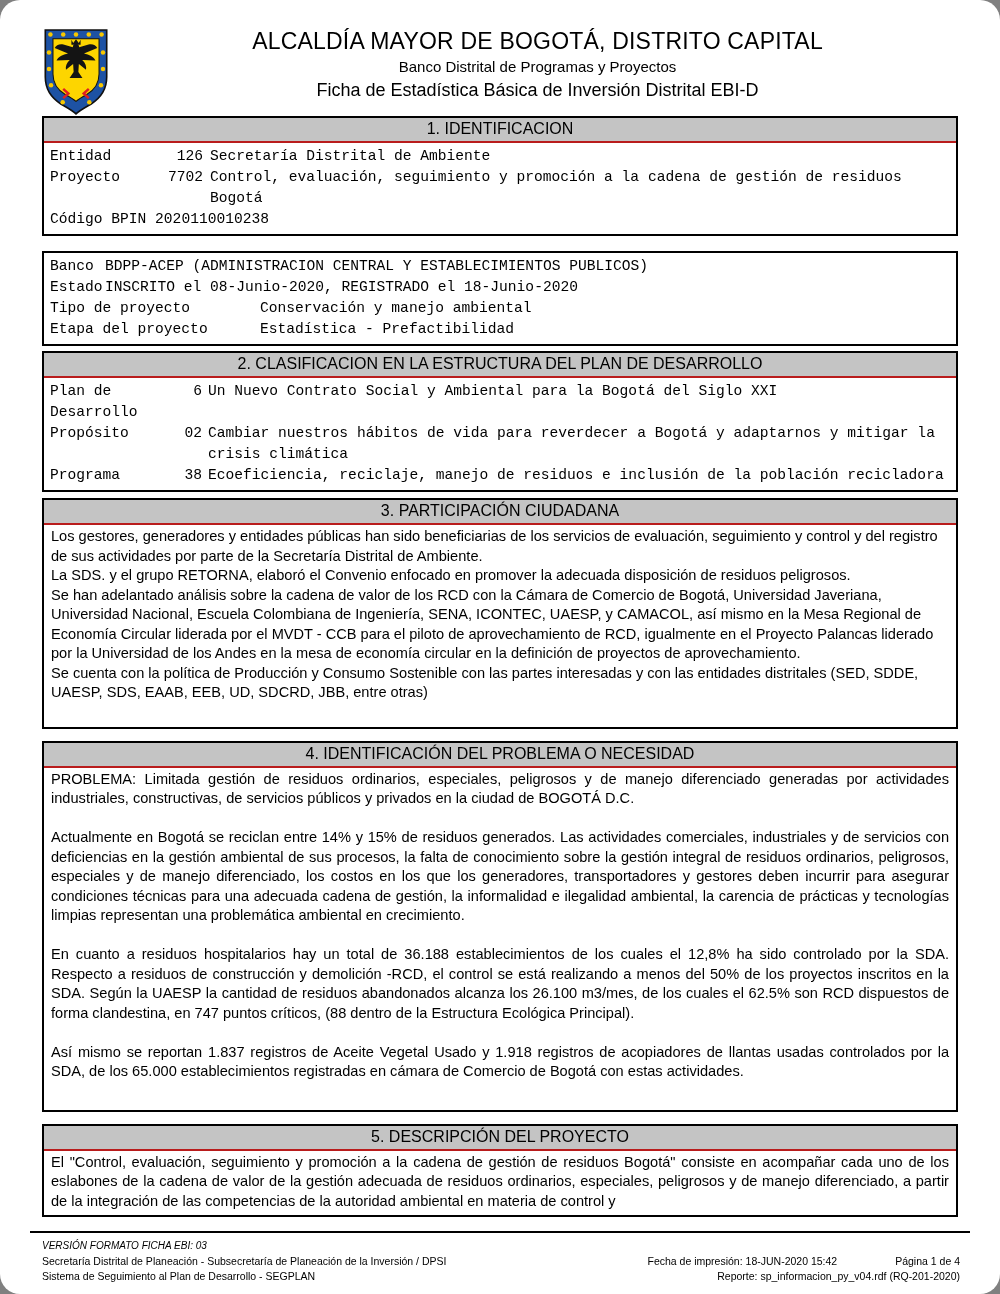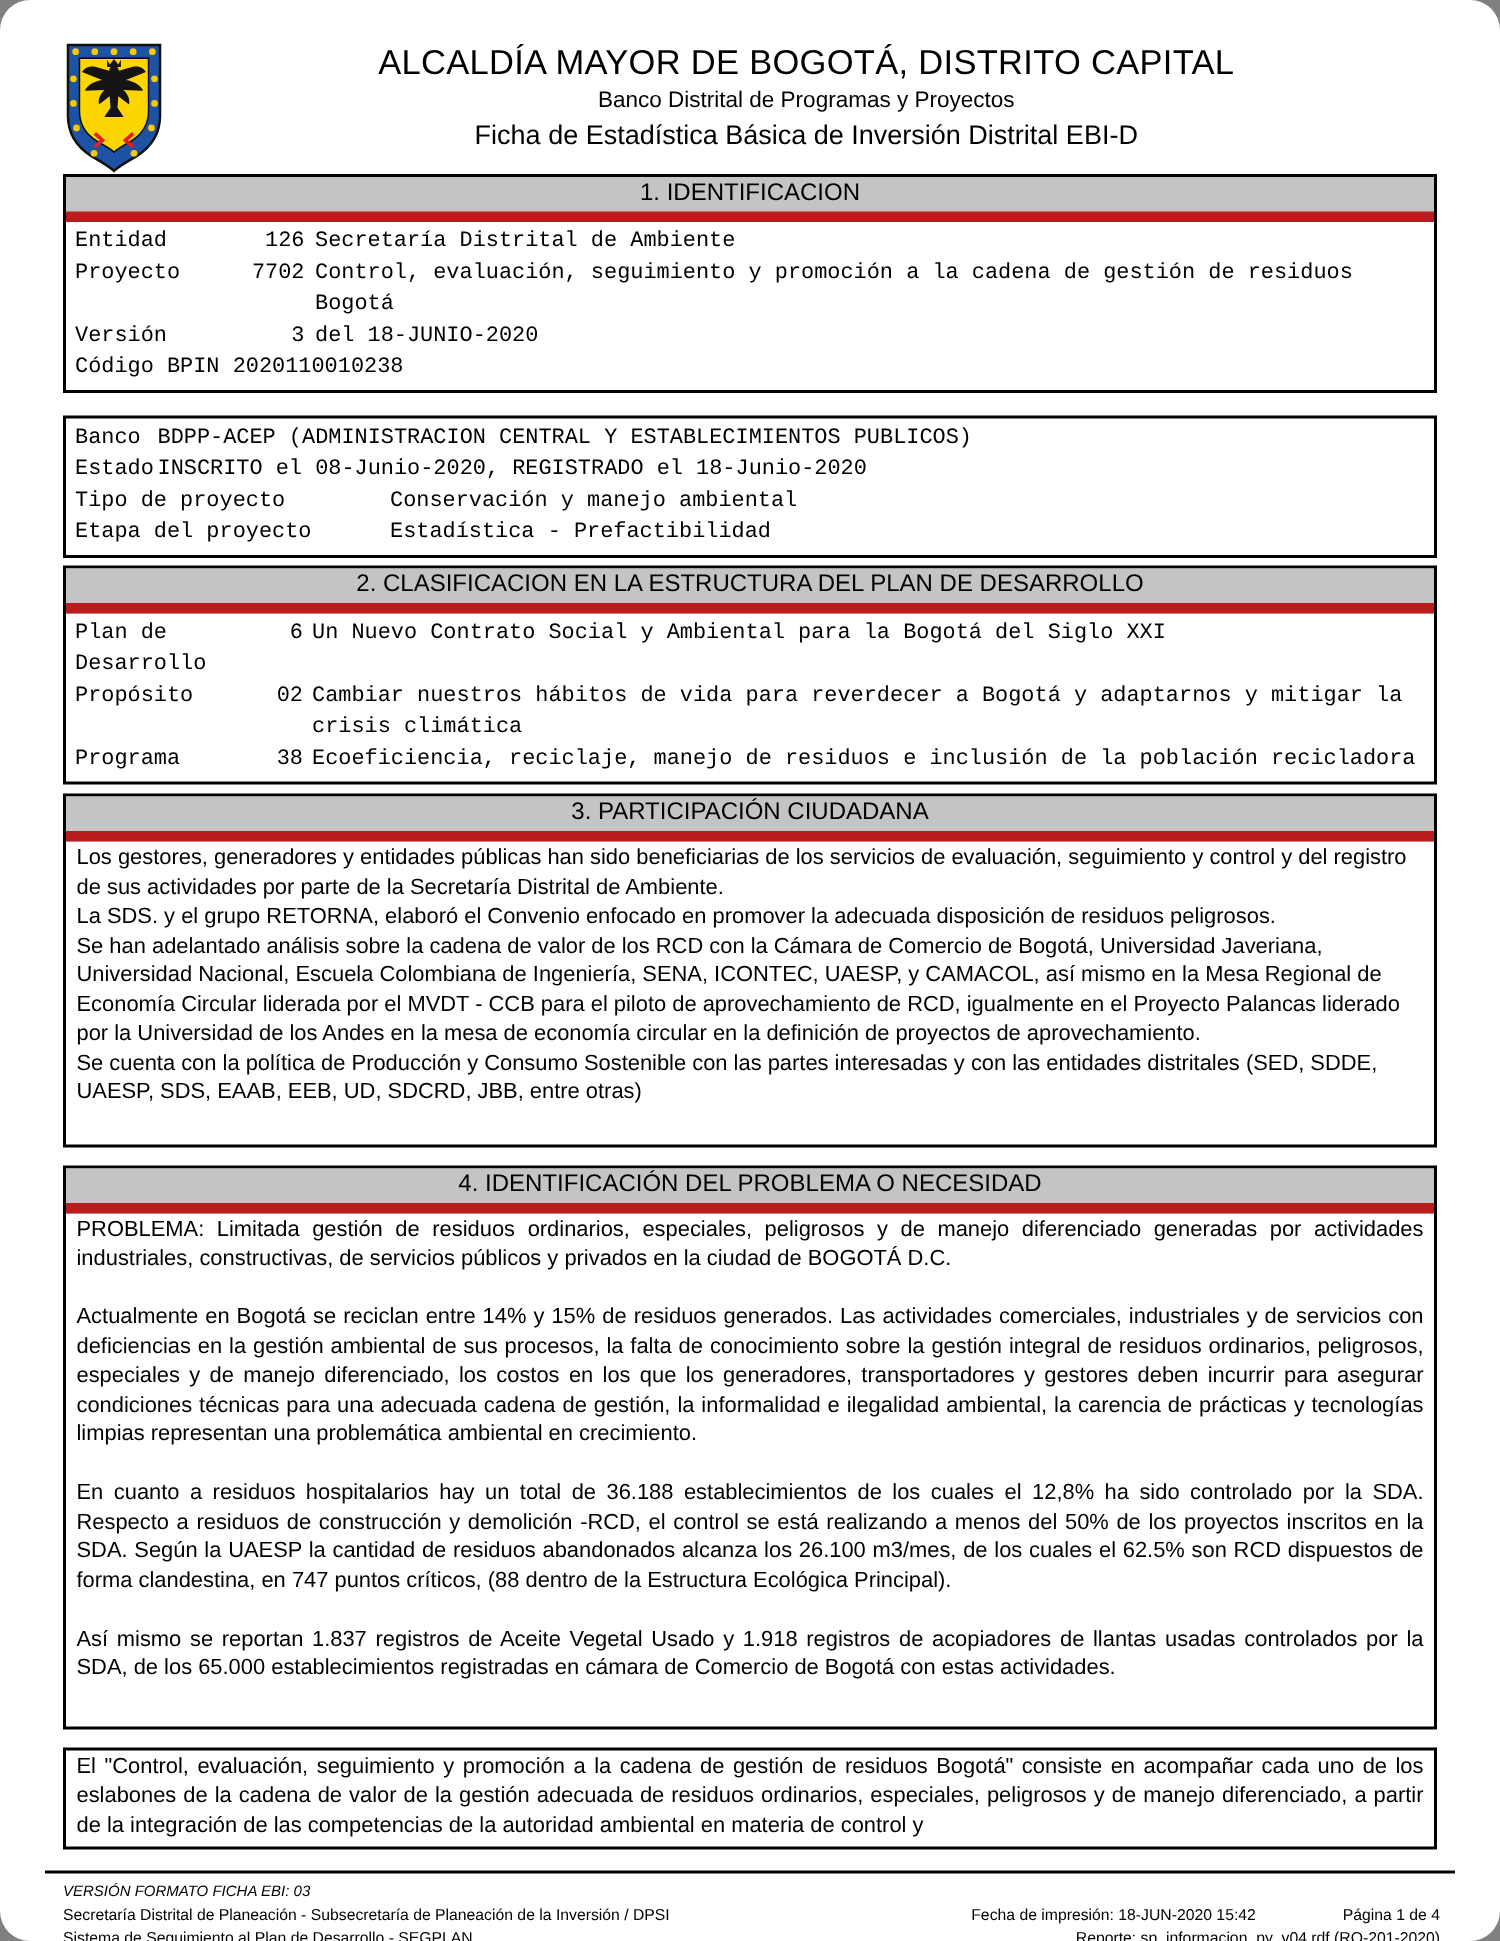--- a/index.html
+++ b/index.html
@@ -13,21 +13,21 @@
   .logo { position:absolute; left:0; top:2px; width:68px; height:88px; }
   .titles { margin-left:75px; text-align:center; }
   .t1 { font-size:23px; line-height:30px; letter-spacing:.2px; }
   .t2 { font-size:15px; line-height:22px; }
   .t3 { font-size:18px; line-height:24px; }
 
   
   .box { border:2px solid #000; margin:0 42px; font-size:14.6px; }
   .mt15 { margin-top:15px; } .mt5 { margin-top:5px; } .mt6 { margin-top:6px; } .mt12 { margin-top:12px; }
   .bar {
-    background:#c4c4c4; border-bottom:7px solid #b91c1c; text-align:center;
+    background:#c4c4c4; border-bottom:2px solid #b91c1c; text-align:center;
     font-size:16px; line-height:20px; padding:1px 0 2px;
   }
   .rows { padding:3px 6px 4px;font-family:Liberation Mono, monospace; }
   .r3 { display:grid; grid-template-columns:104px 42px 1fr; column-gap:7px; line-height:21px; }
   .r3 .code { text-align:right; }
   .sec2 .r3 { grid-template-columns:120px 26px 1fr; column-gap:6px; }
   .r1 { line-height:21px; }
   .ib-row { display:flex; line-height:21px; }
   .lbl-s { width:55px; flex:none; }
   .lbl-w { width:210px; flex:none; }
@@ -88,25 +88,20 @@
       <div class="r3">
         <span class="lbl">Entidad</span>
         <span class="code">126</span>
         <span class="val">Secretaría Distrital de Ambiente</span>
       </div>
       <div class="r3">
         <span class="lbl">Proyecto</span>
         <span class="code">7702</span>
         <span class="val">Control, evaluación, seguimiento y promoción a la cadena de gestión de residuos Bogotá</span>
       </div>
-      <div class="r3">
-        <span class="lbl">Versión</span>
-        <span class="code">3</span>
-        <span class="val">del  18-JUNIO-2020</span>
-      </div>
       <div class="r1">
         <span>Código BPIN</span>
         <span>2020110010238</span>
       </div>
     </div>
   </section>
 
   <section class="box mt15">
     <div class="rows">
       <div class="ib-row">
@@ -163,20 +158,21 @@
     <div class="bar">4. IDENTIFICACIÓN DEL PROBLEMA O NECESIDAD</div>
     <div class="body">
       <p>PROBLEMA: Limitada gestión de residuos ordinarios, especiales, peligrosos y de manejo diferenciado generadas por actividades industriales, constructivas, de servicios públicos y privados en la ciudad de BOGOTÁ D.C.</p>
       <p>Actualmente en Bogotá se reciclan entre 14% y 15% de residuos generados. Las actividades comerciales, industriales y de servicios con deficiencias en la gestión ambiental de sus procesos, la falta de conocimiento sobre la gestión integral de residuos ordinarios, peligrosos, especiales y de manejo diferenciado, los costos en los que los generadores, transportadores y gestores deben incurrir para asegurar condiciones técnicas para una adecuada cadena de gestión, la informalidad e ilegalidad ambiental, la carencia de prácticas y tecnologías limpias representan una problemática ambiental en crecimiento.</p>
       <p>En cuanto a residuos hospitalarios hay un total de 36.188 establecimientos de los cuales el 12,8% ha sido controlado por la SDA. Respecto a residuos de construcción y demolición -RCD, el control se está realizando a menos del 50% de los proyectos inscritos en la SDA. Según la UAESP la cantidad de residuos abandonados alcanza los 26.100 m3/mes, de los cuales el 62.5% son RCD dispuestos de forma clandestina, en 747 puntos críticos, (88 dentro de la Estructura Ecológica Principal).</p>
       <p>Así mismo se reportan 1.837 registros de Aceite Vegetal Usado  y 1.918 registros de acopiadores de llantas usadas controlados por la SDA, de  los 65.000 establecimientos registradas en cámara de Comercio de Bogotá con estas actividades.</p>
     </div>
   </section>
 
   <section class="box sec5 mt12">
+    <div class="bar">5. DESCRIPCIÓN DEL PROYECTO</div>
     <div class="body">
       <p>El "Control, evaluación, seguimiento y promoción a la cadena de gestión de residuos Bogotá" consiste en acompañar cada uno de los eslabones de la cadena de valor de la gestión adecuada de residuos ordinarios, especiales, peligrosos y de manejo diferenciado, a partir de la integración de las competencias de la autoridad ambiental en materia de control y</p>
     </div>
   </section>
 
   <footer class="footer">
     <div class="f-version">VERSIÓN FORMATO FICHA EBI: 03</div>
     <div class="f-row">
       <span>Secretaría Distrital de Planeación - Subsecretaría de Planeación de la Inversión / DPSI</span>
       <span class="f-right">

